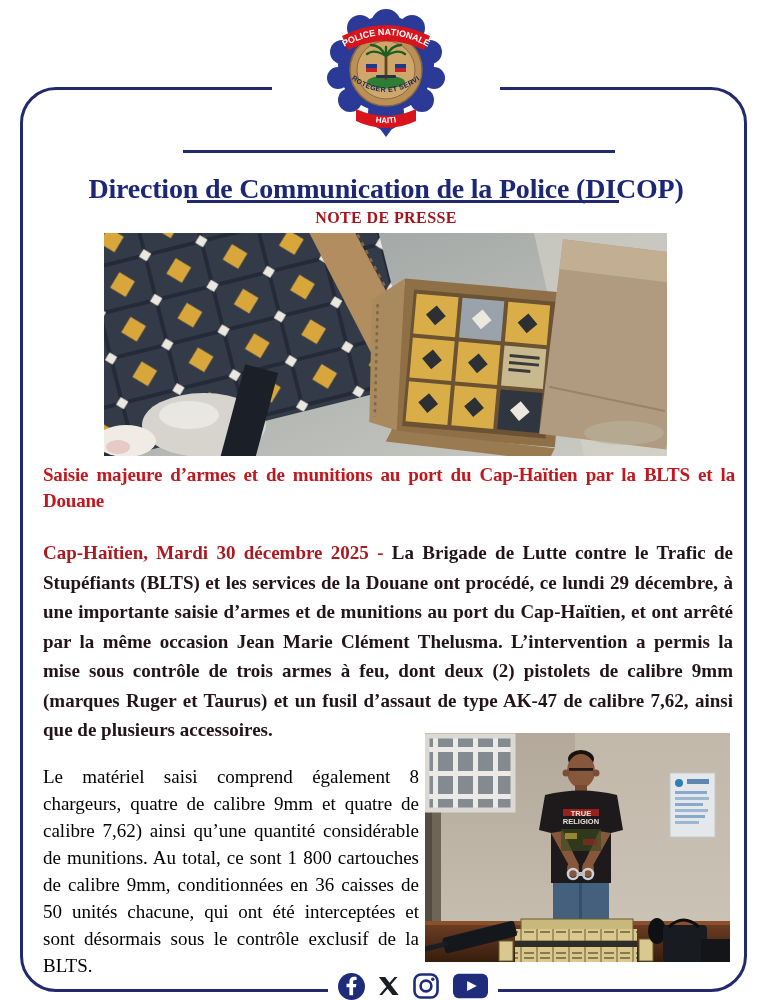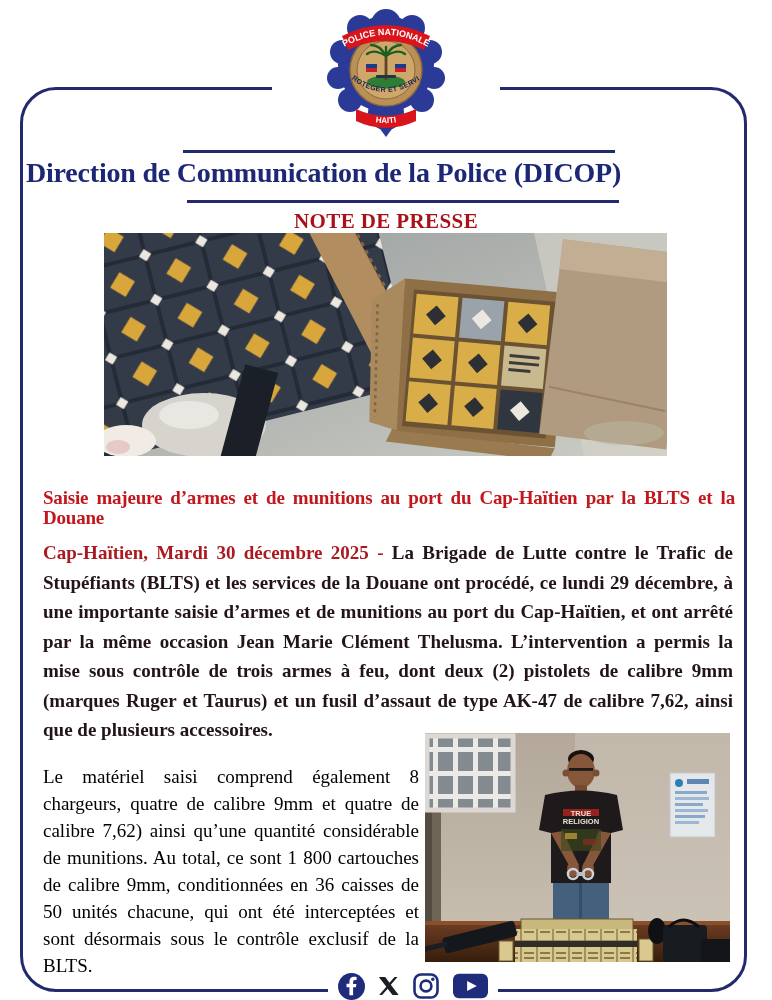--- a/index.html
+++ b/index.html
@@ -13,34 +13,34 @@
   }
   .badge-wrap{
     position:absolute;left:272px;top:0;width:228px;height:142px;
     background:#fff;display:flex;justify-content:center;align-items:flex-start;
   }
   .badge-wrap svg{margin-top:6px;}
   .rule{position:absolute;height:3px;background:#222a6d;}
   .rule-top{left:183px;top:150px;width:432px;}
   .rule-bottom{left:187px;top:200px;width:432px;}
   .page-title{
-    position:absolute;left:26px;top:157px;width:720px;
+    position:absolute;left:26px;top:173px;width:720px;text-align:center;
     font-size:28px;font-weight:bold;color:#1c2775;white-space:nowrap;
     letter-spacing:-0.2px;
   }
   .press-note{
     position:absolute;left:0;top:209px;width:772px;text-align:center;
-    font-size:21px;font-weight:bold;color:#a8121a;letter-spacing:0.4px;
+    font-size:16px;font-weight:bold;color:#a8121a;letter-spacing:0.4px;
   }
   .photo1{position:absolute;left:104px;top:233px;width:563px;height:223px;}
   .photo2{position:absolute;left:425px;top:733px;width:292px;height:229px;}
   .photo1 svg,.photo2 svg{display:block;}
   .headline{
-    position:absolute;left:43px;top:488px;width:692px;
-    font-size:19px;line-height:20px;font-weight:bold;color:#c2171d;
+    position:absolute;left:43px;top:462px;width:692px;
+    font-size:19px;line-height:26px;font-weight:bold;color:#c2171d;
     text-align:justify;letter-spacing:-0.2px;
   }
   .para1{
     position:absolute;left:43px;top:519px;width:690px;
     font-size:19px;line-height:29.5px;font-weight:bold;color:#221418;
     text-align:justify;
   }
   .para1 .dateline{color:#ab1a20;margin-top:12px;}
   .para2{
     position:absolute;left:43px;top:744px;width:376px;

